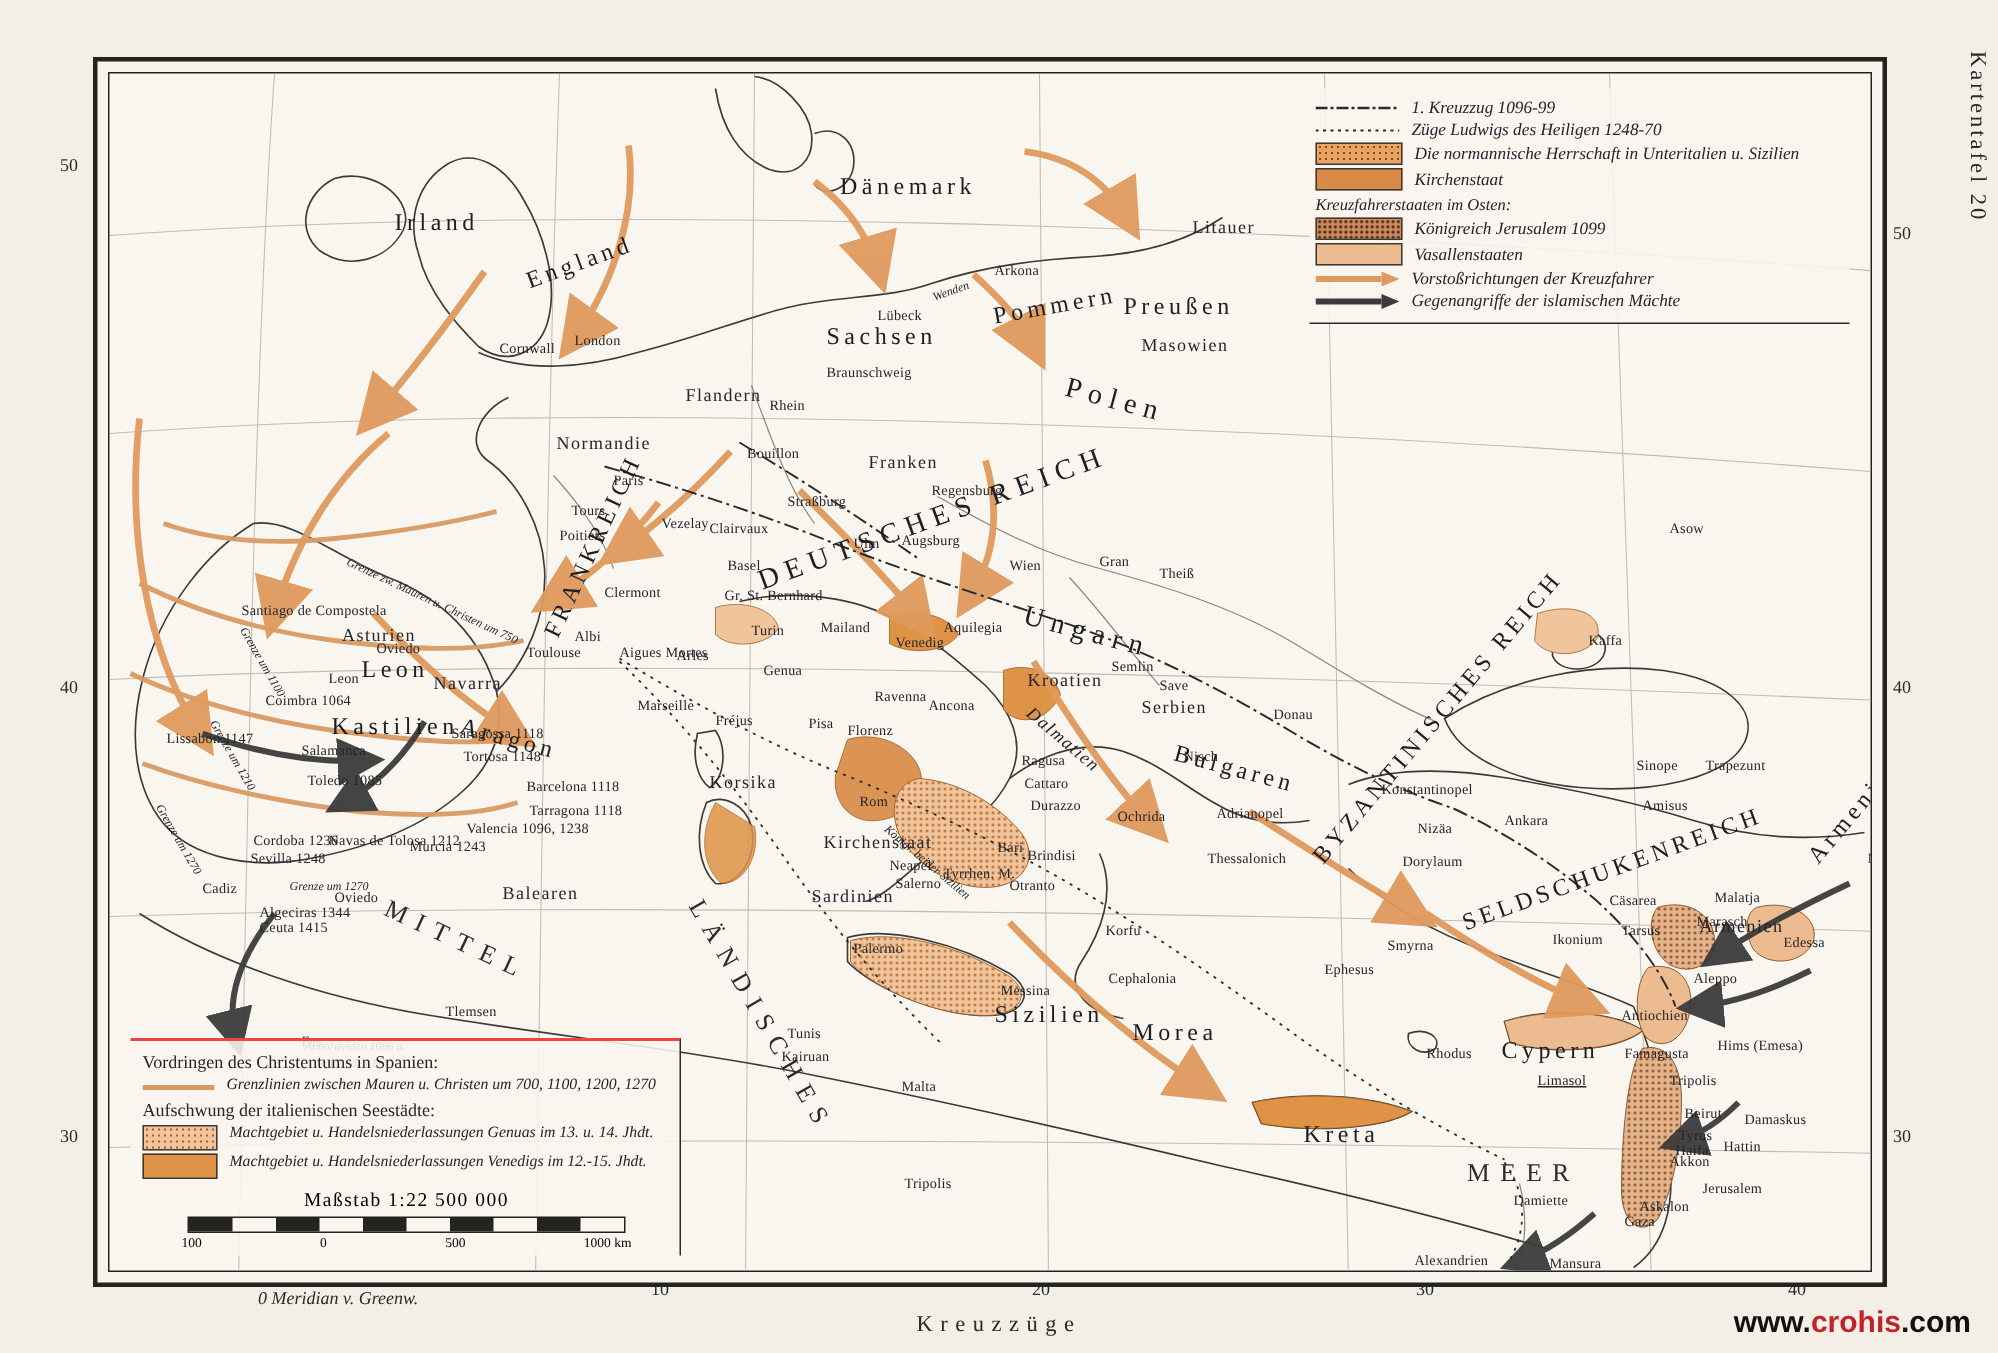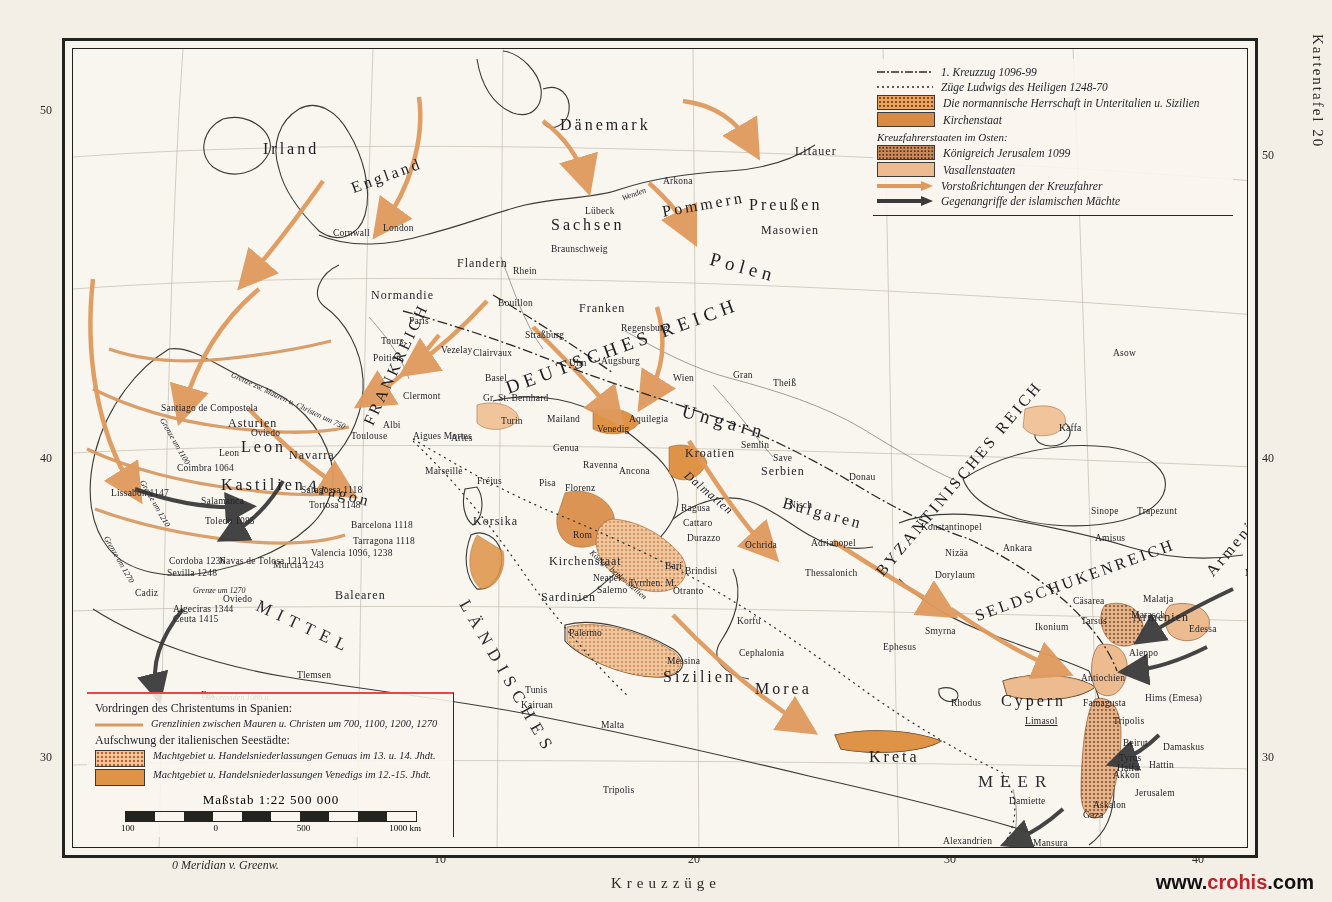--- a/index.html
+++ b/index.html
@@ -406,21 +406,21 @@
           <div class="lbl city" style="left: 310px; top: 372px;">Albi</div>
           <div class="lbl city" style="left: 278px; top: 383px;">Toulouse</div>
           <div class="lbl city" style="left: 340px; top: 383px;">Aigues Mortes</div>
           <div class="lbl city" style="left: 378px; top: 385px;">Arles</div>
           <div class="lbl city" style="left: 352px; top: 418px;">Marseille</div>
           <div class="lbl city" style="left: 404px; top: 428px;">Fréjus</div>
           <div class="lbl city" style="left: 428px; top: 368px;">Turin</div>
           <div class="lbl city" style="left: 474px; top: 366px;">Mailand</div>
           <div class="lbl city" style="left: 524px; top: 376px;">Venedig</div>
           <div class="lbl city" style="left: 556px; top: 366px;">Aquilegia</div>
-          <div class="lbl city" style="left: 436px; top: 395px; margin-left: 44px;">Genua</div>
+          <div class="lbl city" style="left: 436px; top: 395px;">Genua</div>
           <div class="lbl city" style="left: 466px; top: 430px;">Pisa</div>
           <div class="lbl city" style="left: 492px; top: 435px;">Florenz</div>
           <div class="lbl city" style="left: 510px; top: 412px;">Ravenna</div>
           <div class="lbl city" style="left: 546px; top: 418px;">Ancona</div>
           <div class="lbl city" style="left: 500px; top: 482px;">Rom</div>
           <div class="lbl city" style="left: 520px; top: 525px;">Neapel</div>
           <div class="lbl city" style="left: 524px; top: 537px;">Salerno</div>
           <div class="lbl city" style="left: 556px; top: 530px;">Tyrrhen. M.</div>
           <div class="lbl city" style="left: 592px; top: 513px;">Bari</div>
           <div class="lbl city" style="left: 612px; top: 518px;">Brindisi</div>

